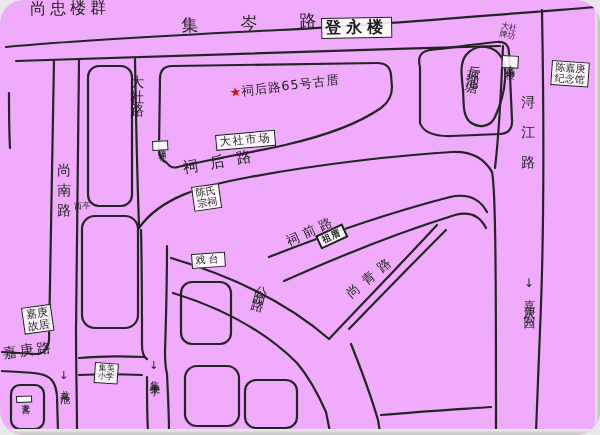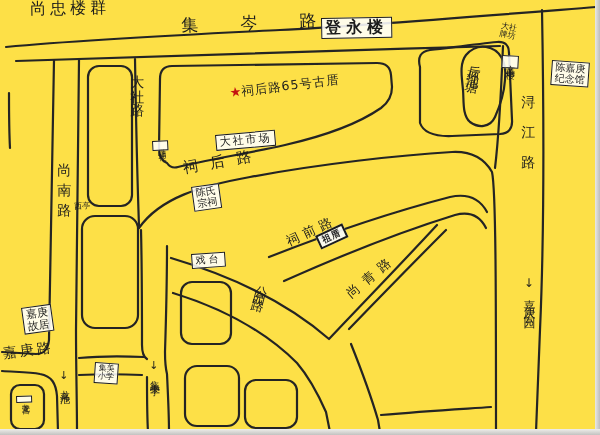--- a/index.html
+++ b/index.html
@@ -1,17 +1,17 @@
 <!DOCTYPE html>
 <html><head>
 <meta charset="utf-8">
 <style>
   html,body{margin:0;padding:0;background:#e8e8e8;}
-  .stage{position:relative;width:600px;height:435px;overflow:hidden;background:#fde047;
-         font-family:"DejaVu Sans",sans-serif;}
+  .stage{position:relative;width:600px;height:435px;overflow:hidden;background:#f0abfc;
+         font-family:"DejaVu Sans",sans-serif;border-radius:24px;}
   .edge-r{position:absolute;right:0;top:0;width:5px;height:100%;background:linear-gradient(to right,#e9e8e4,#bdbdbb);}
   .edge-b{position:absolute;left:0;bottom:0;width:100%;height:6px;background:linear-gradient(to bottom,#efeeea,#c2c2c0);}
   svg{position:absolute;left:0;top:0;}
   .lb{position:absolute;color:#1c1c1c;white-space:nowrap;transform-origin:left top;line-height:1.05;}
   .v{writing-mode:vertical-rl;}
   .box{border:1.6px solid #1c1c1c;background:rgba(255,255,255,.88);padding:1px 3px;text-align:center;}
   .box.dark{border-width:2.6px;font-weight:bold;background:rgba(250,250,248,.95);}
   .star{color:#c41111;}
   .two l{display:block;}
 </style>

